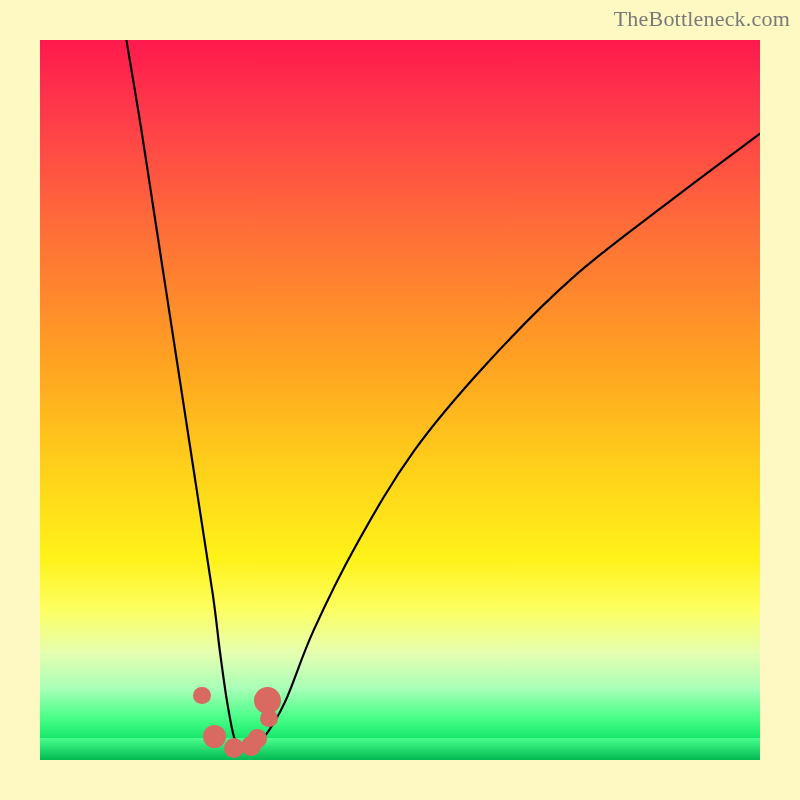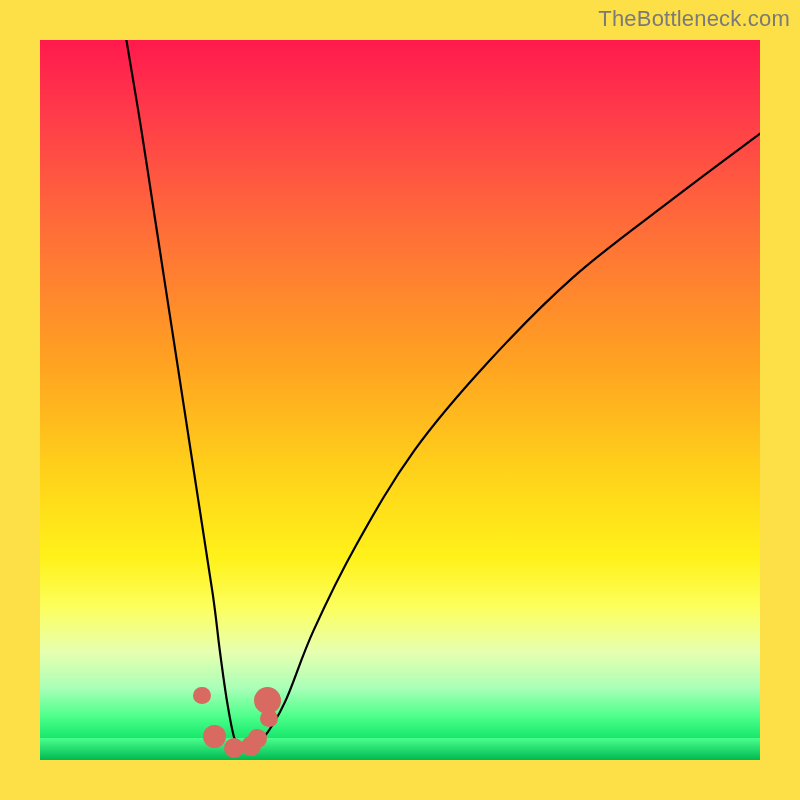--- a/index.html
+++ b/index.html
@@ -8,21 +8,22 @@
     width: 800px;
     height: 800px;
     overflow: hidden;
     background: #000;
     font-family: Arial, Helvetica, sans-serif;
   }
   .frame {
     position: relative;
     width: 800px;
     height: 800px;
-    background: #fde047;
+    background: #fef9c3;
+    font-family: Liberation Serif, serif;
   }
   .plot-area {
     position: absolute;
     left: 40px;
     top: 40px;
     width: 720px;
     height: 720px;
     background: linear-gradient(to bottom,
       #ff1a4d 0%,
       #ff3a4a 10%,

